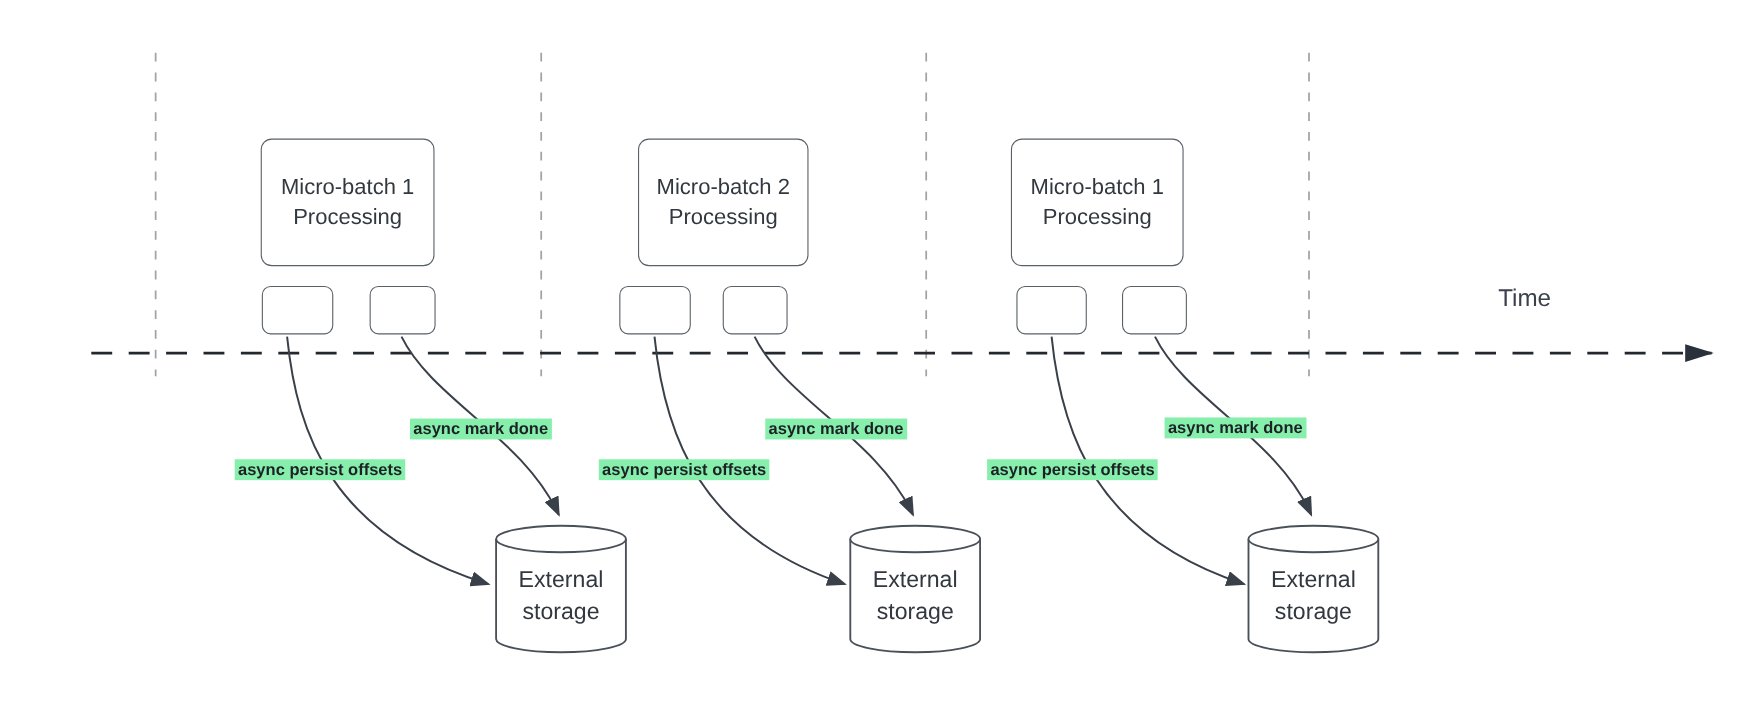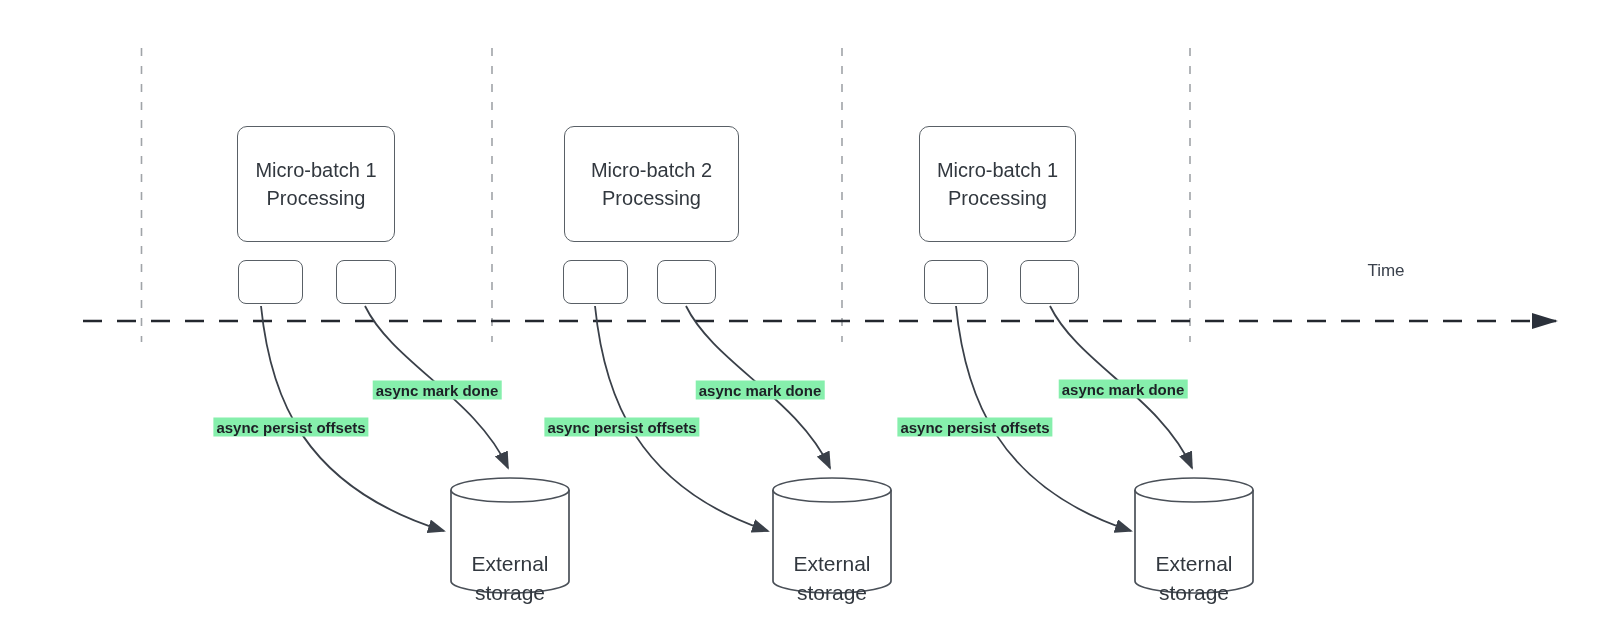--- a/index.html
+++ b/index.html
@@ -53,26 +53,25 @@
     white-space: nowrap;
   }
   .storage-label {
     position: absolute;
     transform: translate(-50%, -50%);
     font-size: 21px;
     line-height: 29px;
     text-align: center;
     color: #32383f;
     white-space: nowrap;
-    margin-top: 36px;
   }
   .time-label {
     position: absolute;
     transform: translate(-50%, -50%);
-    font-size: 17px;
+    font-size: 22px;
     color: #3a414c;
     white-space: nowrap;
   }
 </style>
 </head>
 <body>
 
 <div class="canvas">
 
   <svg class="layer" viewBox="0 0 1600 642" xmlns="http://www.w3.org/2000/svg">
@@ -121,21 +120,21 @@
   </div>
   <div class="node task-box" style="left:238px; top:260px; width:65px; height:44px;"></div>
   <div class="node task-box" style="left:336px; top:260px; width:60px; height:44px;"></div>
   <div class="edge-label" style="left:291px; top:427px;">async persist offsets</div>
   <div class="edge-label" style="left:437px; top:390px;">async mark done</div>
   <div class="storage-label" style="left:510px; top:542px;">
     <div>External</div>
     <div>storage</div>
   </div>
 
-  <div class="node main-box" style="left:564px; top:126px; width:175px; height:116px;">
+  <div class="node main-box" style="left:580px; top:126px; width:155px; height:116px;">
     <div>Micro-batch 2</div>
     <div>Processing</div>
   </div>
   <div class="node task-box" style="left:563px; top:260px; width:65px; height:44px;"></div>
   <div class="node task-box" style="left:657px; top:260px; width:59px; height:44px;"></div>
   <div class="edge-label" style="left:622px; top:427px;">async persist offsets</div>
   <div class="edge-label" style="left:760px; top:390px;">async mark done</div>
   <div class="storage-label" style="left:832px; top:542px;">
     <div>External</div>
     <div>storage</div>

